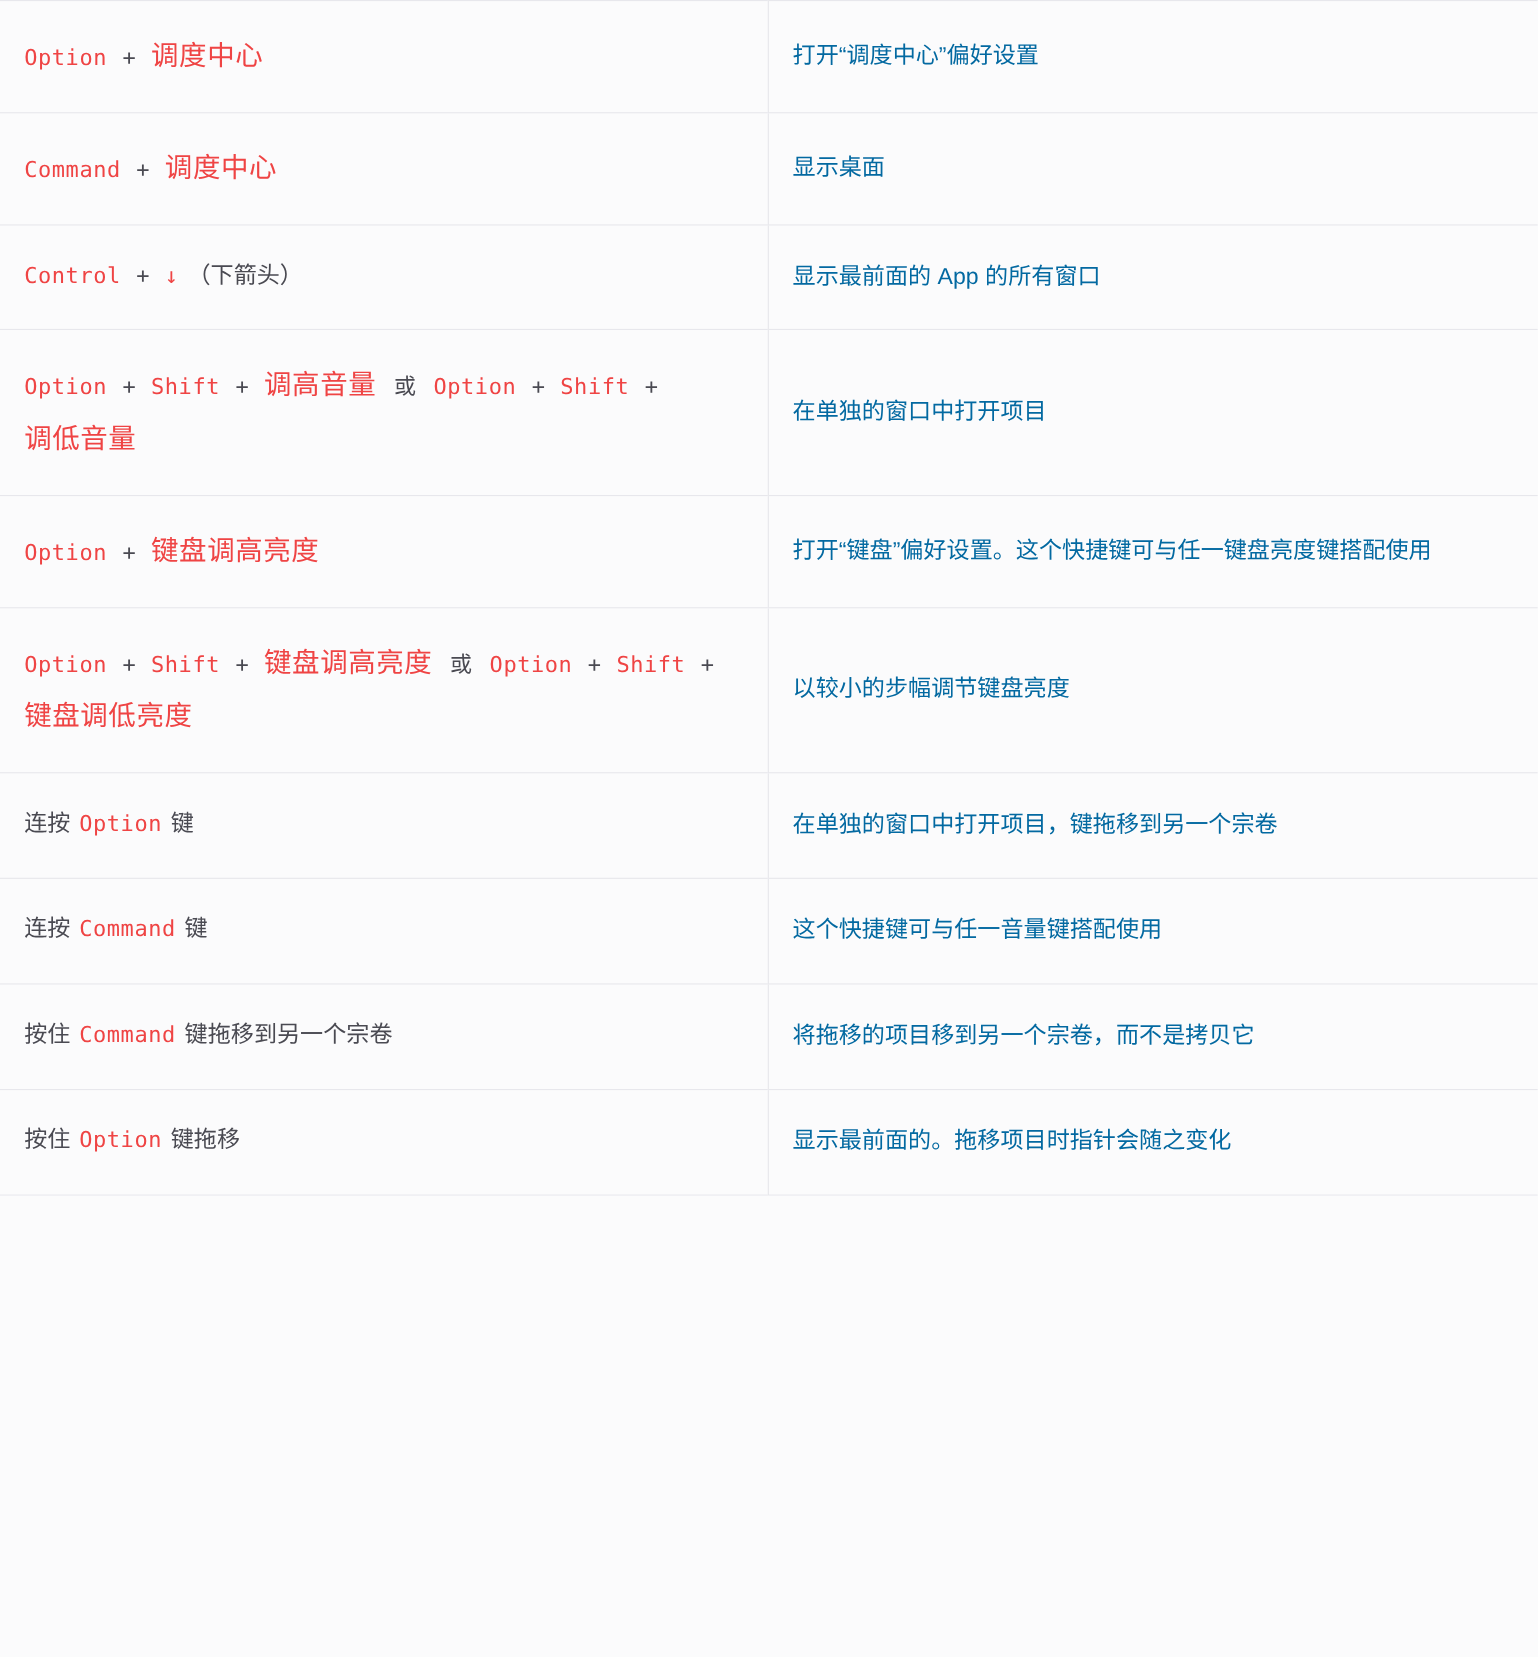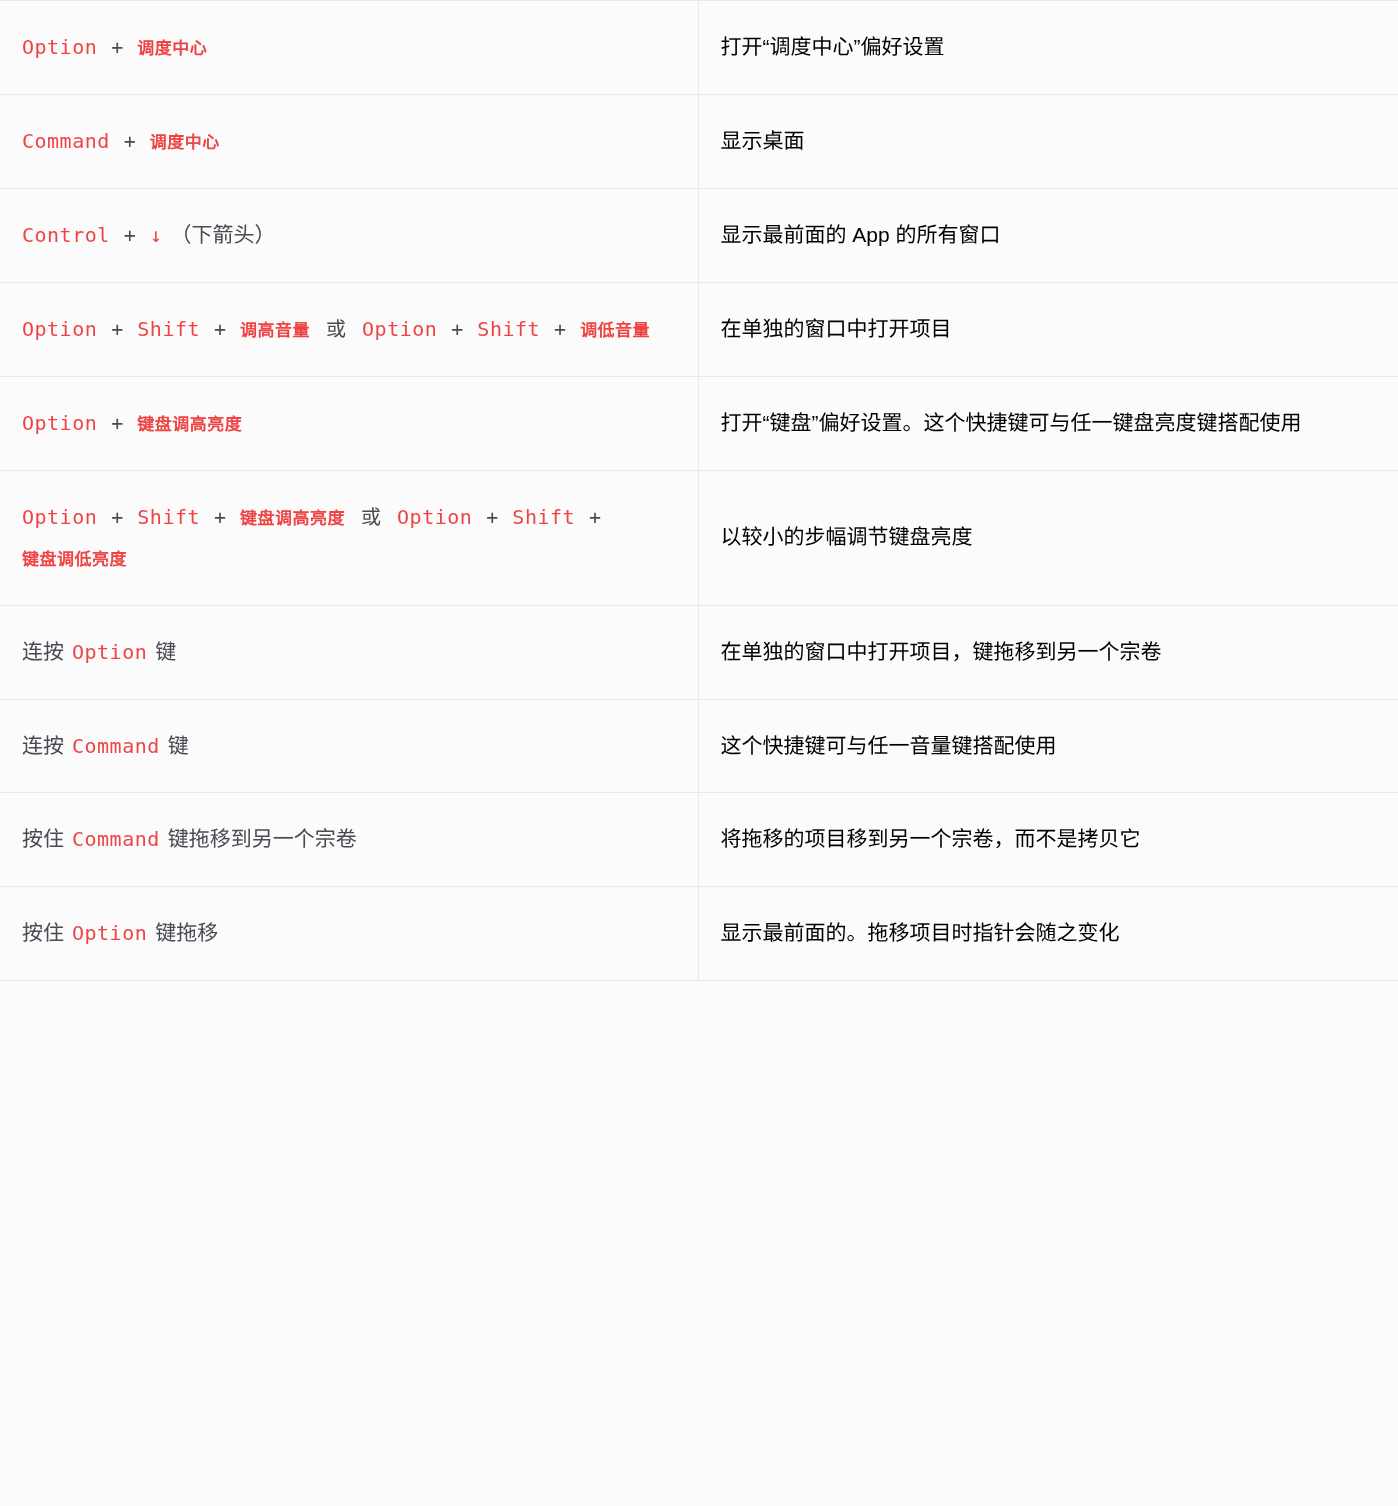--- a/index.html
+++ b/index.html
@@ -43,49 +43,49 @@
     border-right: 1px solid #e7e7ec;
     padding-left: 22px;
     padding-right: 24px;
     color: #4a4a52;
     font-size: 21px;
   }
 
   td.desc-cell {
     padding-left: 28px;
     padding-right: 40px;
-    color: #000000;
+    color: #0369a1;
     font-size: 21px;
     line-height: 1.95;
   }
 
   
   .key {
     font-family: "DejaVu Sans Mono", "Liberation Mono", monospace;
     color: #ef4444;
     font-size: 20px;
     letter-spacing: 0.5px;
     white-space: nowrap;
   }
   
   .key.cn {
     font-family: "Liberation Sans", sans-serif;
-    font-weight: bold;
-    font-size: 17px;
+    font-weight: normal;
+    font-size: 25px;
     letter-spacing: 0.5px;
   }
   .plus {
     font-family: "DejaVu Sans Mono", "Liberation Mono", monospace;
     color: #4a4a52;
     font-size: 20px;
     padding: 0 6px;
   }
   .plain {
     color: #4a4a52;
-    font-family: Liberation Serif, serif;
+    font-family: Liberation Mono, monospace;
     font-size: 21px;
   }
   .sep-or {
     color: #4a4a52;
     font-family: "Liberation Sans", sans-serif;
     font-size: 20px;
     padding: 0 8px;
   }
   .spacer {
     display: inline-block;

